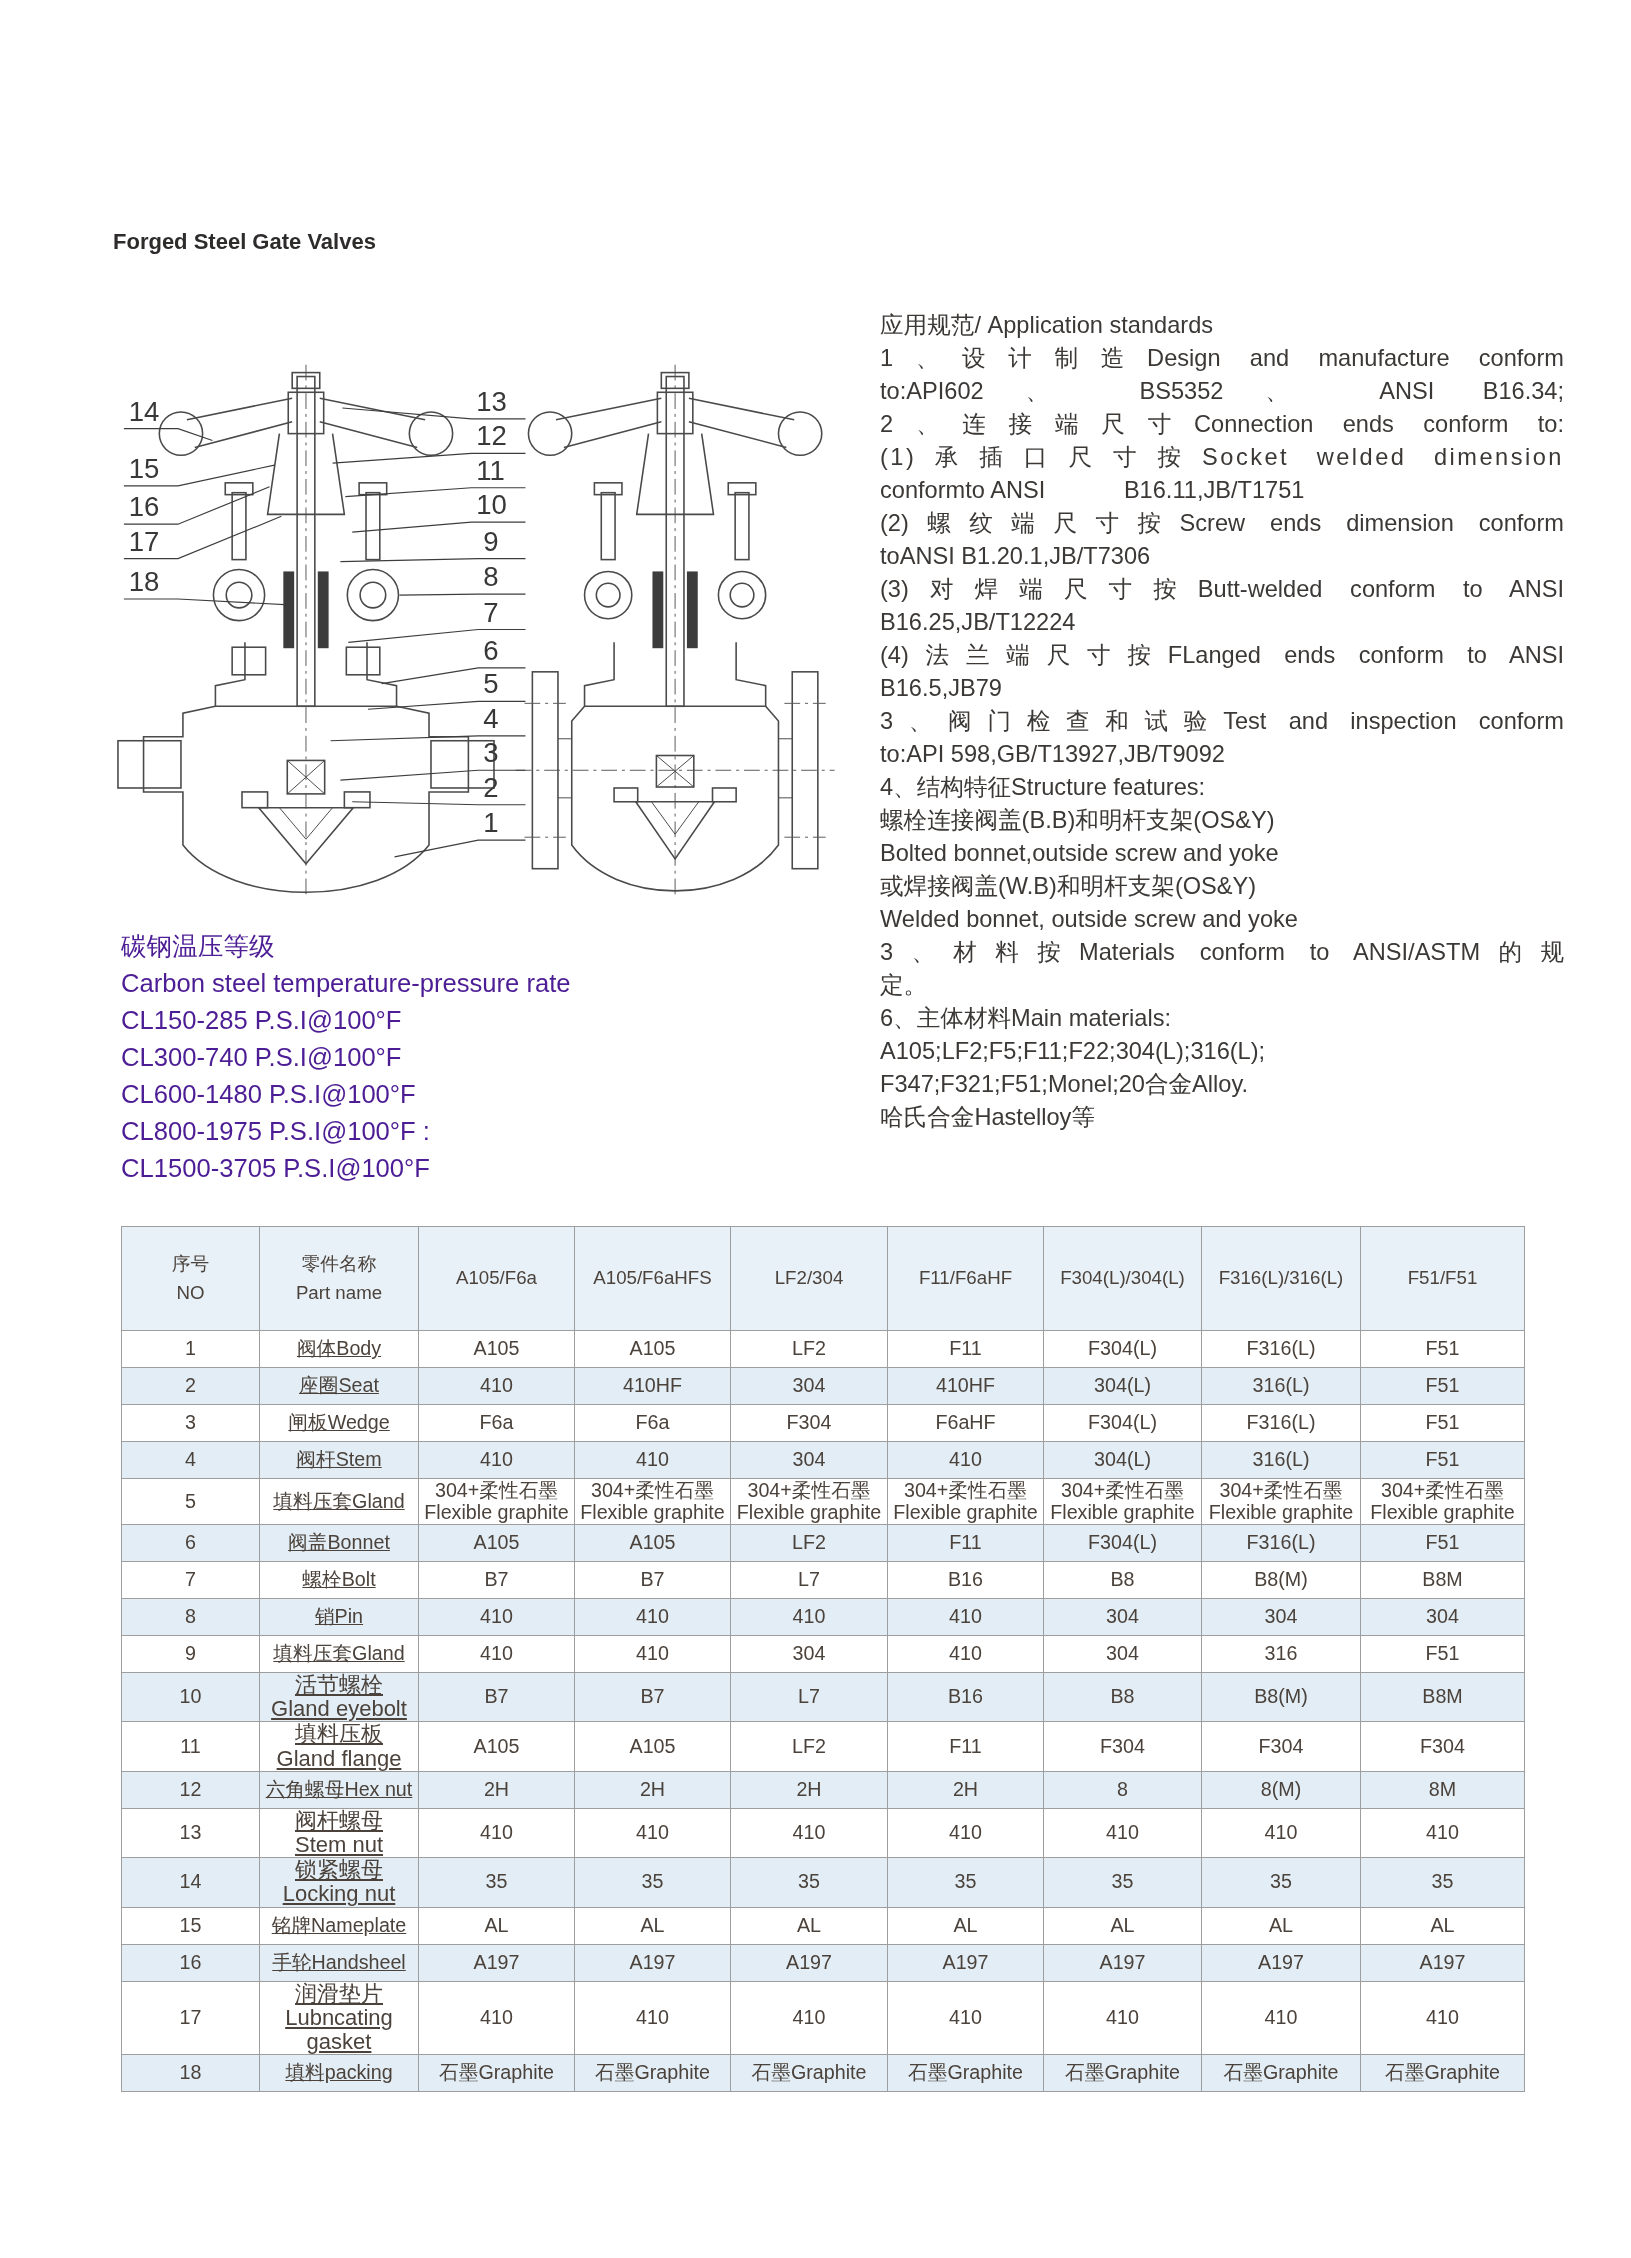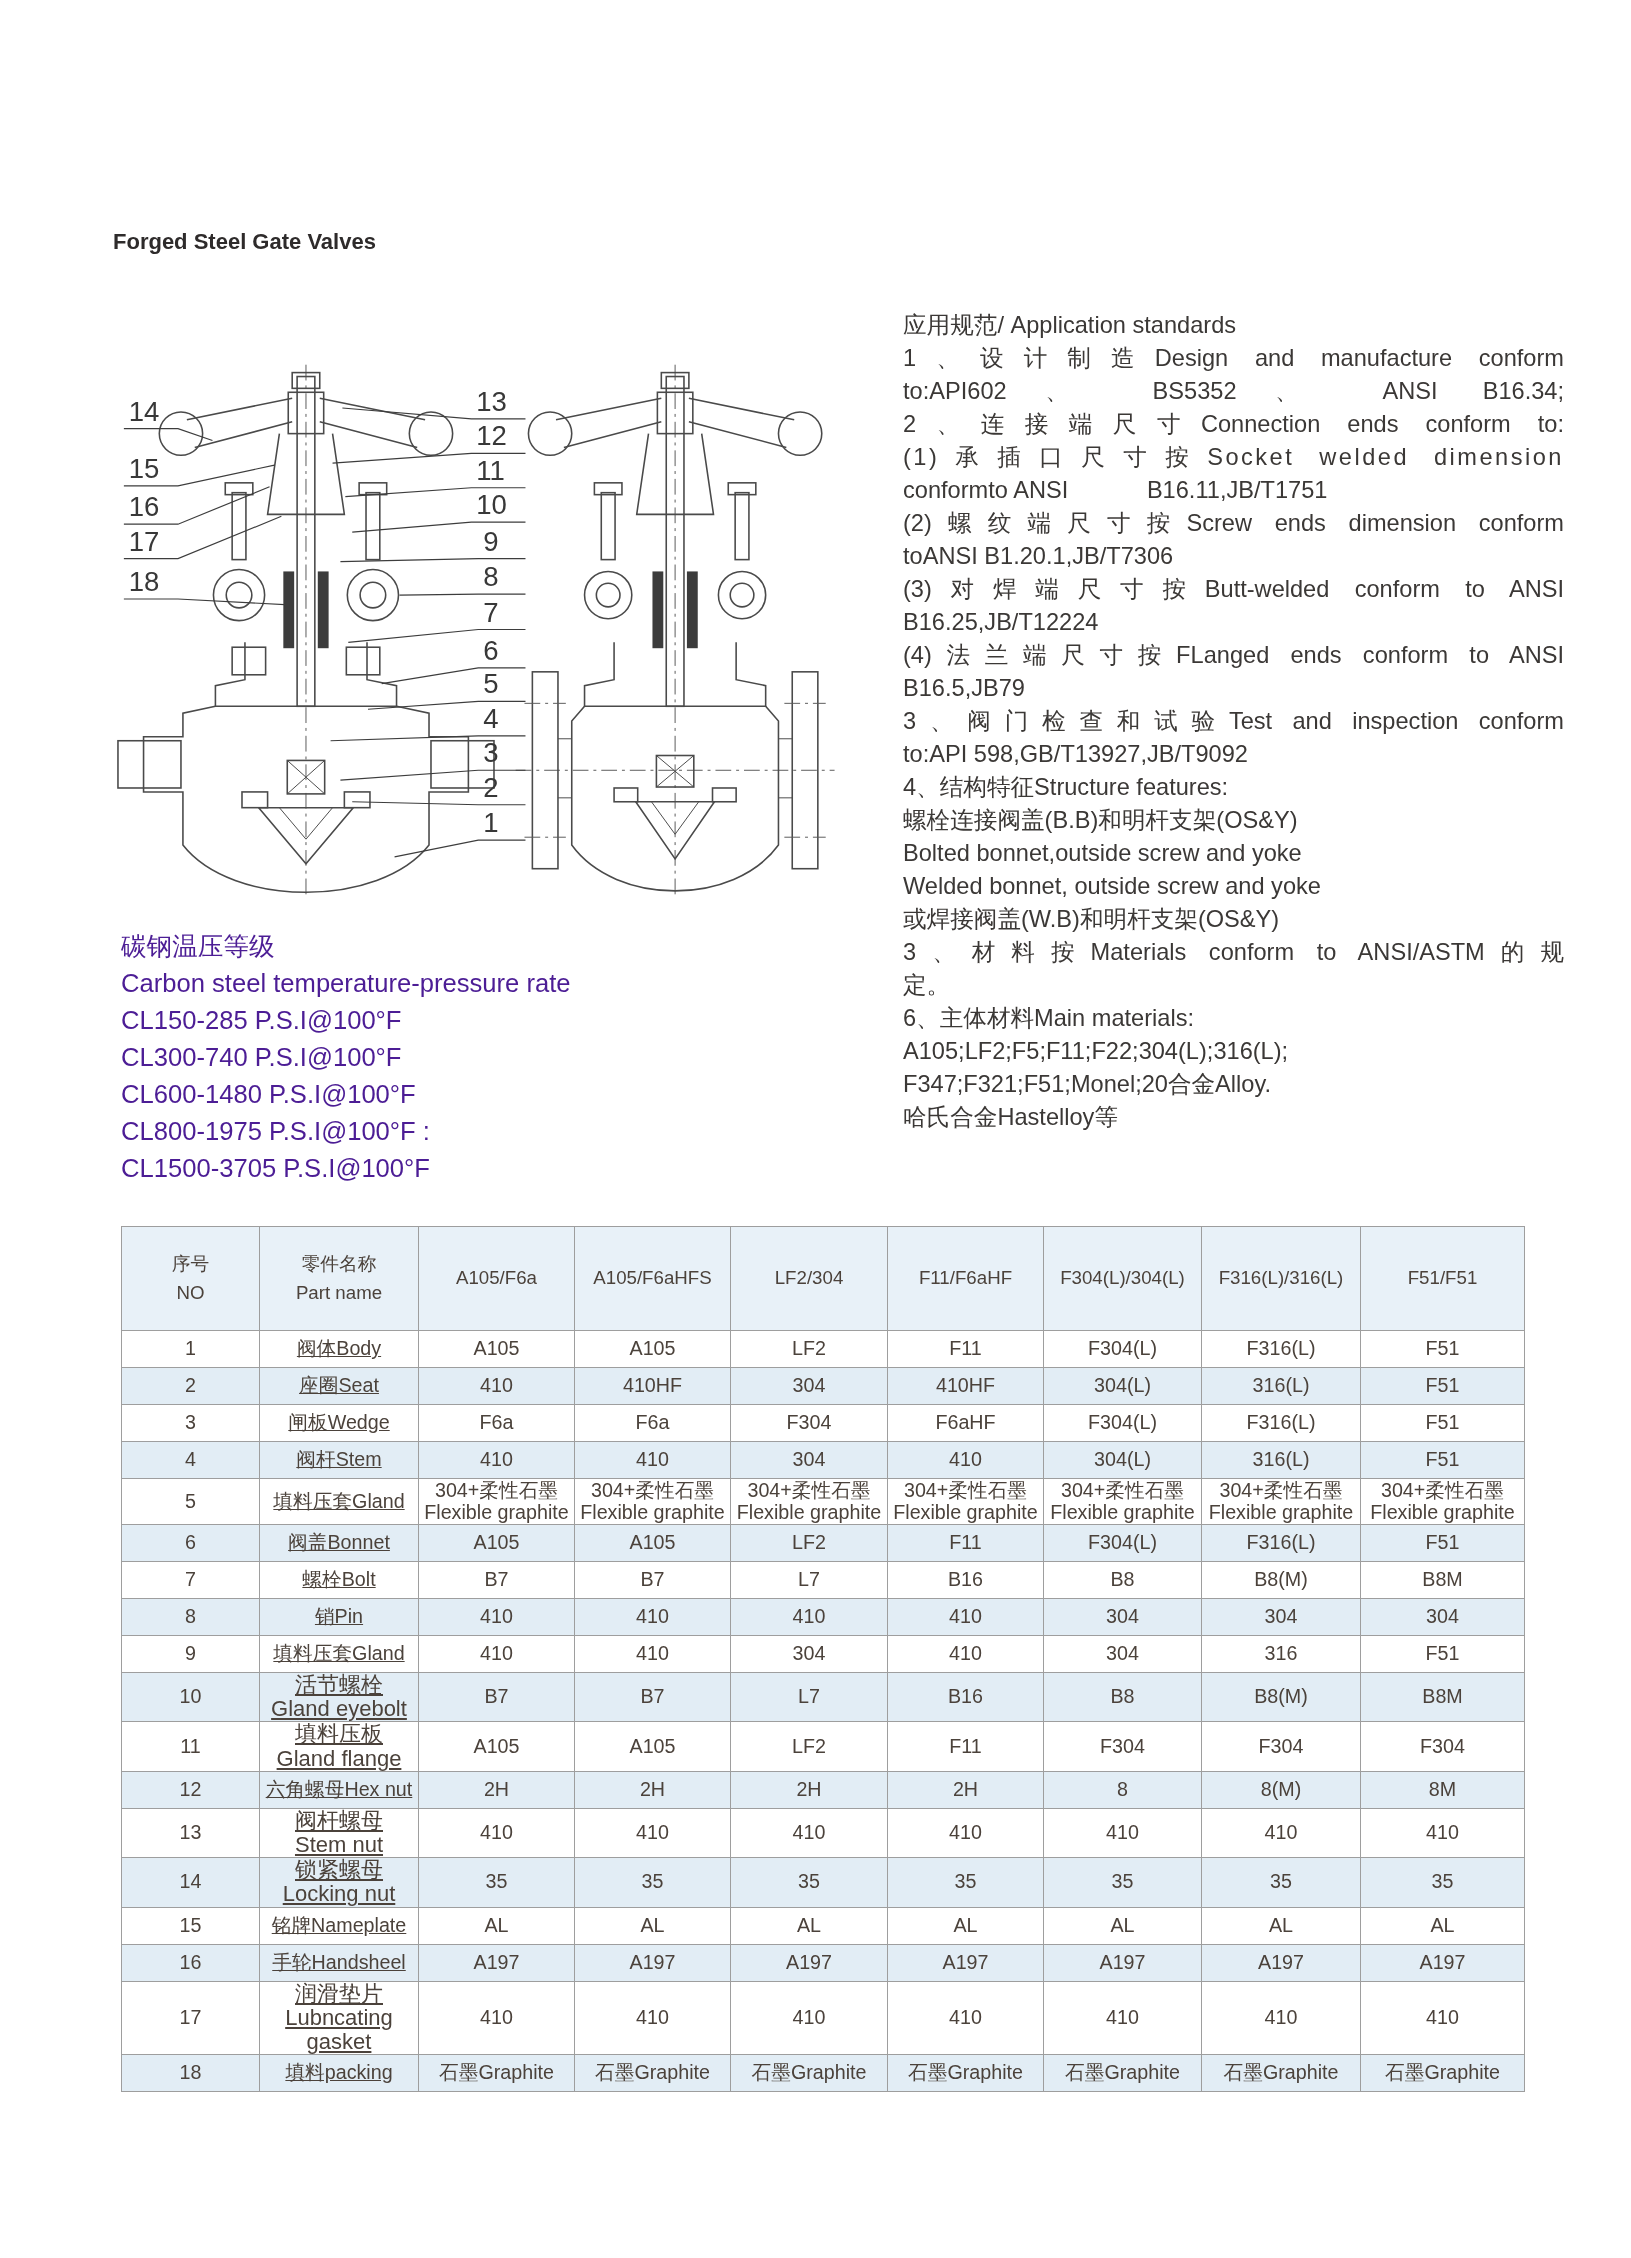--- a/index.html
+++ b/index.html
@@ -10,21 +10,21 @@
   .s{fill:none;stroke:#4a4a4a;stroke-width:1.6;}
   .thin{fill:none;stroke:#4a4a4a;stroke-width:1;}
   .dark{fill:#3c3c3c;stroke:none;}
   .cl{stroke:#5a5a5a;stroke-width:1;stroke-dasharray:16 5 3 5;fill:none;}
   .ldr{stroke:#3d3d3d;stroke-width:1.2;fill:none;}
   .callout{font-size:28px;fill:#383838;}
   
   .pressure{position:absolute;left:121px;top:928px;width:670px;font-size:25.6px;line-height:37px;color:#4c1d95;}
   
   .standards{position:absolute;left:880px;top:309px;width:684px;font-size:23.6px;line-height:33px;color:#3b3836;}
-  .standards .ln{min-height:33px;margin-left:23px;}
+  .standards .ln{min-height:33px;}
   .jl{text-align:justify;text-align-last:justify;}
   .pre{white-space:pre;}
   .ls{letter-spacing:2.5px;}
   
   table.materials{position:absolute;left:121px;top:1226px;border-collapse:collapse;table-layout:fixed;width:1400px;background:#fff;}
   table.materials th,table.materials td{border:1px solid #9e9e9e;text-align:center;vertical-align:middle;white-space:pre-line;color:#4b423b;padding:0 2px;overflow:hidden;}
   table.materials th{background:#e8f1f8;font-weight:normal;font-size:18.7px;line-height:1.55;height:103px;}
   table.materials td{font-size:19.7px;height:36px;line-height:1.1;}
   tr.alt td{background:#e2edf5;}
   tr.tall td{height:45px;}
@@ -186,22 +186,22 @@
   <div class="ln">toANSI B1.20.1,JB/T7306</div>
   <div class="ln jl">(3)对焊端尺寸按Butt-welded conform to ANSI</div>
   <div class="ln">B16.25,JB/T12224</div>
   <div class="ln jl">(4)法兰端尺寸按FLanged ends conform to ANSI</div>
   <div class="ln">B16.5,JB79</div>
   <div class="ln jl">3、阀门检查和试验Test and inspection conform</div>
   <div class="ln">to:API 598,GB/T13927,JB/T9092</div>
   <div class="ln">4、结构特征Structure features:</div>
   <div class="ln">螺栓连接阀盖(B.B)和明杆支架(OS&amp;Y)</div>
   <div class="ln">Bolted bonnet,outside screw and yoke</div>
+  <div class="ln">或焊接阀盖(W.B)和明杆支架(OS&amp;Y)</div>
   <div class="ln">Welded bonnet, outside screw and yoke</div>
-  <div class="ln">或焊接阀盖(W.B)和明杆支架(OS&amp;Y)</div>
   <div class="ln jl">3、材料按Materials conform to ANSI/ASTM的规</div>
   <div class="ln">定。</div>
   <div class="ln">6、主体材料Main materials:</div>
   <div class="ln">A105;LF2;F5;F11;F22;304(L);316(L);</div>
   <div class="ln">F347;F321;F51;Monel;20合金Alloy.</div>
   <div class="ln">哈氏合金Hastelloy等</div>
 </div>
 
 <table class="materials">
   <colgroup>

